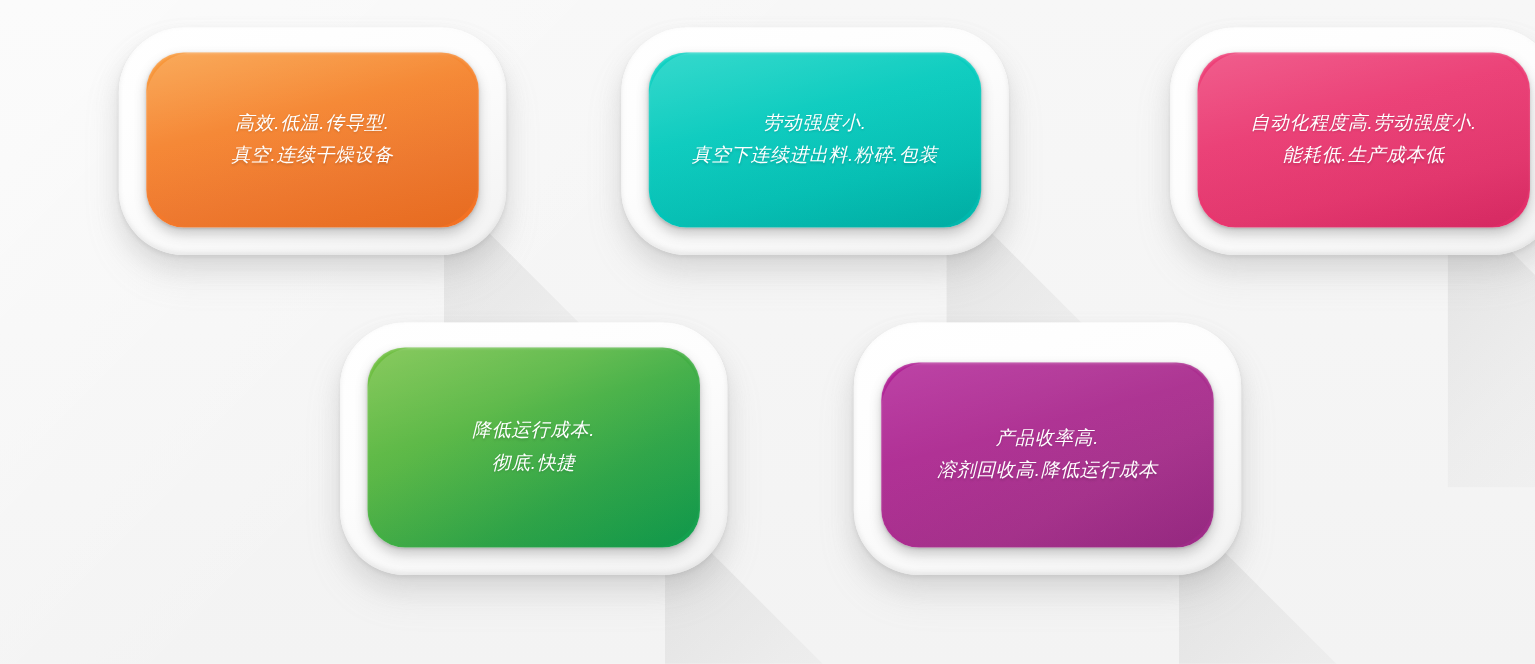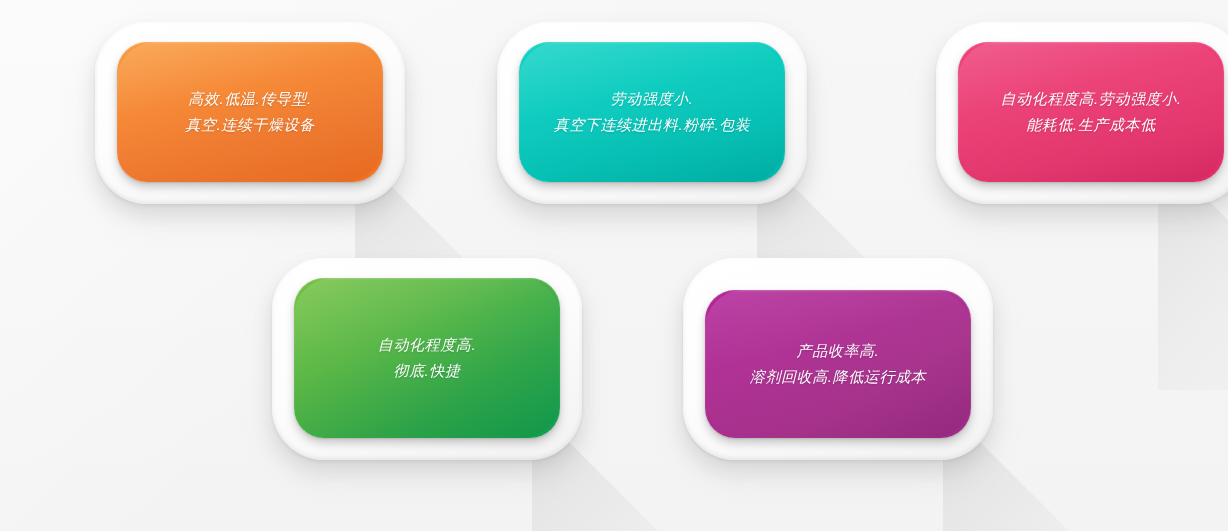--- a/index.html
+++ b/index.html
@@ -156,21 +156,21 @@
 
   <div class="card-frame" id="frame-2">
     <div class="card-inner" id="inner-2">
       <div class="card-text">自动化程度高.劳动强度小.
 能耗低.生产成本低</div>
     </div>
   </div>
 
   <div class="card-frame" id="frame-3">
     <div class="card-inner" id="inner-3">
-      <div class="card-text">自动化程度高.
+      <div class="card-text">降低运行成本.
 彻底.快捷</div>
     </div>
   </div>
 
   <div class="card-frame" id="frame-4">
     <div class="card-inner" id="inner-4">
       <div class="card-text">产品收率高.
 溶剂回收高.降低运行成本</div>
     </div>
   </div>

